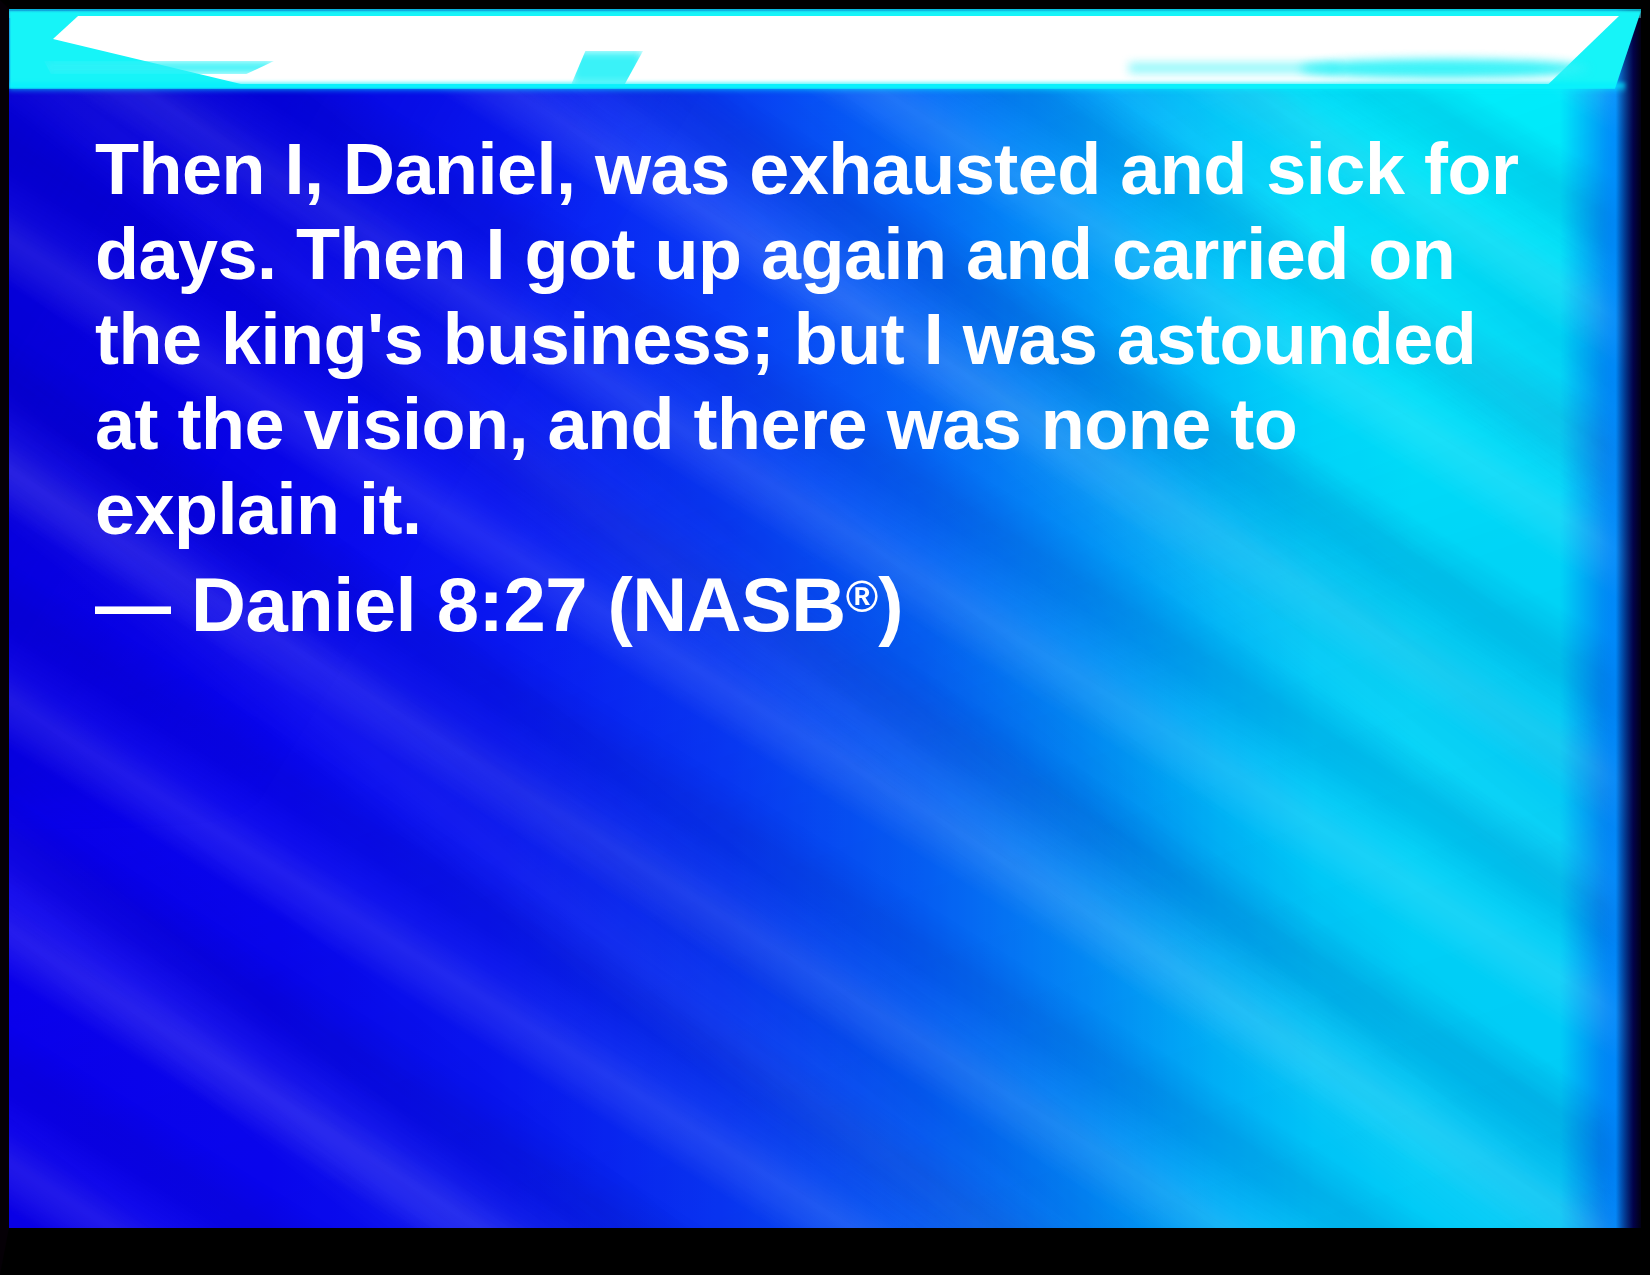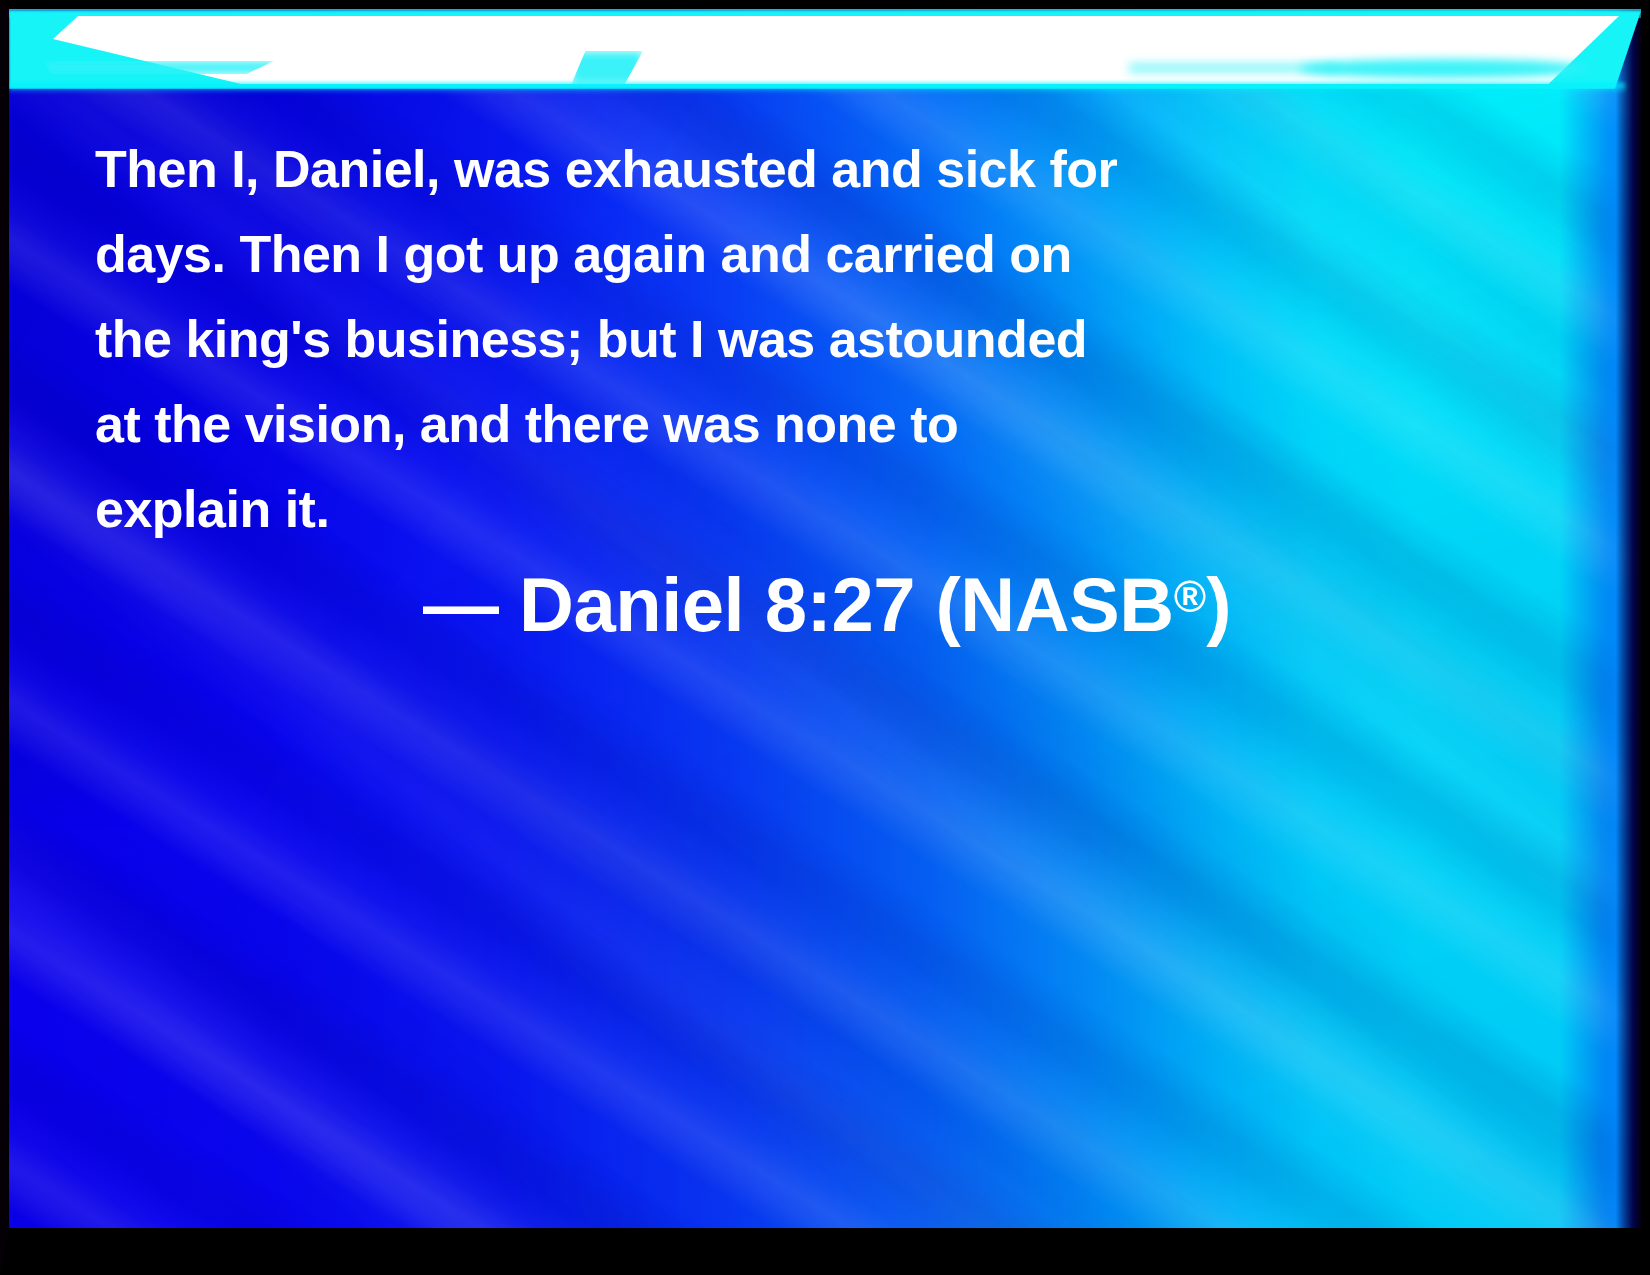--- a/index.html
+++ b/index.html
@@ -192,35 +192,35 @@
     background: linear-gradient(to bottom, rgba(0,200,220,.9), rgba(190,255,255,.35));
   }
 
   
   #verse {
     position: absolute;
     left: 86px;
     top: 118px;
     width: 1460px;
     color: #ffffff;
-    font-size: 52px;
+    font-size: 72px;
     font-weight: bold;
     line-height: 85px;
     letter-spacing: -0.5px;
     white-space: pre-line;
     font-stretch: condensed;
     text-rendering: optimizeLegibility;
   }
 
   #citation {
     position: absolute;
     left: 86px;
     top: 545px;
     width: 1464px;
-    text-align: center;
+    text-align: left;
     color: #ffffff;
     font-size: 76px;
     font-weight: bold;
     line-height: 85px;
     letter-spacing: -0.5px;
     font-stretch: condensed;
   }
   #citation .reg {
     font-size: 0.58em;
     vertical-align: 0.42em;

